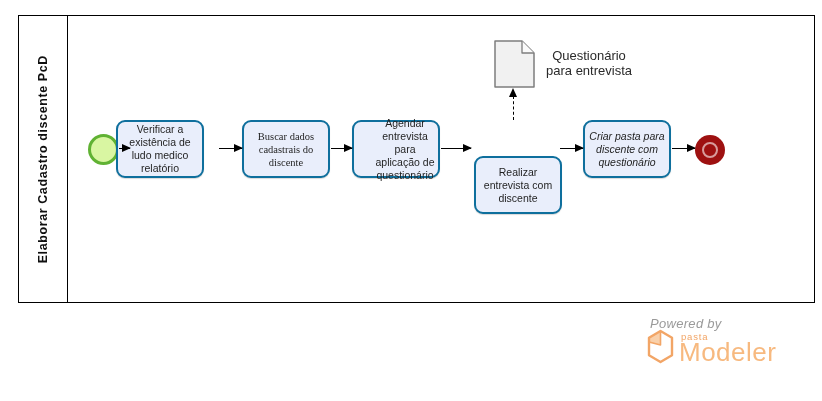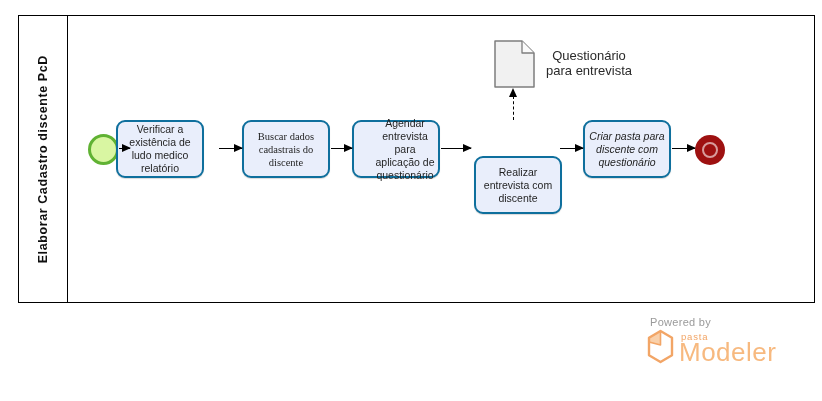--- a/index.html
+++ b/index.html
@@ -73,21 +73,21 @@
     border-left:4.5px solid transparent; border-right:4.5px solid transparent;
   }
   .data-object { position:absolute; left:494px; top:40px; width:41px; height:48px; }
   .data-object-label {
     position:absolute; left:541px; top:49px; width:96px;
     font-size:13px; line-height:14.5px; color:#2a2a2a; text-align:center;
   }
   
   .powered-by {
     position:absolute; left:650px; top:316px;
-    font-size:11px; color:#9a9a9a; letter-spacing:0.3px;
+    font-size:13px; color:#9a9a9a; letter-spacing:0.3px;font-style:italic;
   }
   .brand-icon { position:absolute; left:647px; top:329px; }
   .brand-name {
     position:absolute; left:681px; top:331px;
     font-size:9.5px; color:#f2a566; letter-spacing:0.8px;
   }
   .brand-product {
     position:absolute; left:679px; top:337px;
     font-size:26px; color:#f7b97f; letter-spacing:0.5px;
   }

